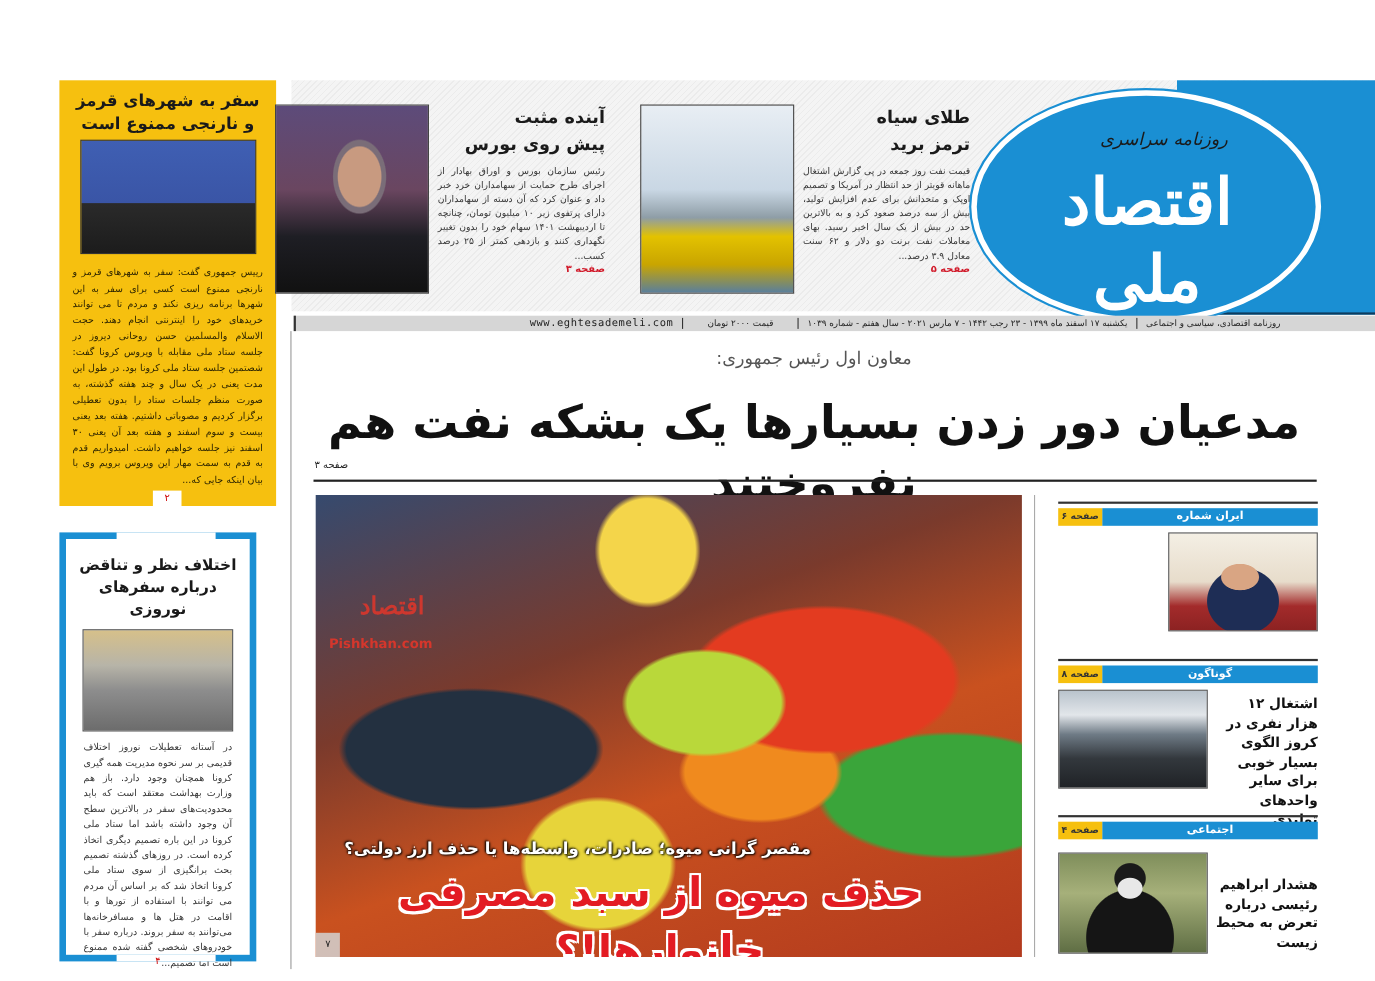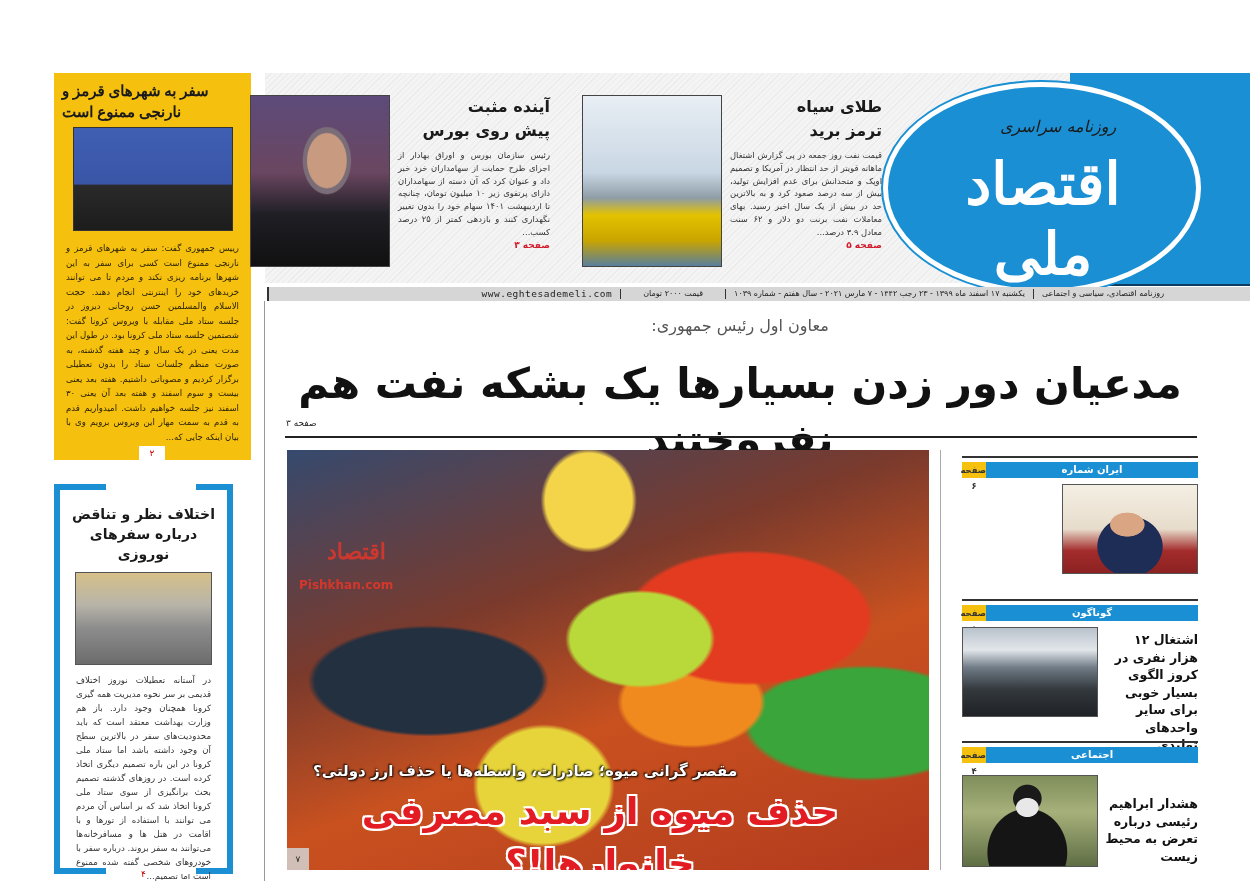--- a/index.html
+++ b/index.html
@@ -6,21 +6,21 @@
   html, body { width: 1250px; height: 892px; background: #ffffff; overflow: hidden; }
   body { position: relative; font-family: "DejaVu Sans", sans-serif; direction: rtl; color: #1a1a1a; }
 
   .hatch {
     background-color: #f4f4f4;
     background-image: repeating-linear-gradient(135deg, rgba(0,0,0,0.035) 0 1px, transparent 1px 4px);
   }
 
   
   .yellow-box { position: absolute; left: 54px; top: 73px; width: 197px; height: 387px; background: #f6c00f; padding: 8px 8px 0 8px; }
-  .yellow-box .title { font-weight: bold; font-size: 15px; text-align: left; line-height: 21px; color: #1a1a1a; font-family: Liberation Serif, serif; }
+  .yellow-box .title { font-weight: bold; font-size: 15px; text-align: center; line-height: 21px; color: #1a1a1a; }
   .yellow-box .photo { width: 160px; height: 104px; margin: 4px auto 0 auto; border: 1px solid #333; background: linear-gradient(180deg,#3f5fb3 0%,#3a55a6 55%,#2a2a2a 56%,#1c1c1c 100%); position: relative; }
   .yellow-box .body { font-size: 8.6px; line-height: 14.5px; text-align: justify; padding: 10px 4px 0 4px; color: #2a2200; }
   .yellow-box .page-num { position: absolute; left: 85px; bottom: 0; width: 26px; height: 14px; background: #ffffff; text-align: center; font-size: 9px; color: #c00; line-height: 14px; }
 
   
   .blue-box { position: absolute; left: 54px; top: 484px; width: 179px; height: 390px; border: 6px solid #1a8fd3; background: #ffffff; padding: 14px 10px 0 10px; }
   .blue-box .notch-top { position: absolute; top: -6px; left: 46px; width: 90px; height: 6px; background: #ffffff; }
   .blue-box .notch-bot { position: absolute; bottom: -6px; left: 46px; width: 90px; height: 6px; background: #ffffff; }
   .blue-box .title { font-weight: bold; font-size: 14px; text-align: center; line-height: 20px; }
   .blue-box .photo { width: 137px; height: 93px; margin: 8px auto 0 auto; border: 1px solid #555; background: linear-gradient(180deg,#d6c08a 0%,#b7b4a8 35%,#8d8d8d 60%,#6c6c6c 100%); position: relative; }
@@ -77,21 +77,21 @@
   .main-photo .title { position: absolute; left: 20px; right: 36px; top: 336px; text-align: center; color: #e31b23; font-size: 37px; font-weight: bold; line-height: 52px; text-shadow: 2px 2px 0 #fff, -2px -2px 0 #fff, 2px -2px 0 #fff, -2px 2px 0 #fff, 0 2px 0 #fff, 0 -2px 0 #fff; }
   .main-photo .page-num { position: absolute; left: 0; bottom: 0; width: 22px; height: 22px; background: rgba(210,210,210,0.85); color: #222; font-size: 9px; text-align: center; line-height: 22px; }
 
   
   .right-col { position: absolute; left: 940px; top: 450px; width: 258px; }
   .right-col .vrule { position: absolute; left: 0; top: 0; width: 1px; height: 420px; background: #aaa; }
   .news-item { position: absolute; left: 22px; width: 236px; }
   .news-item .toprule { height: 2px; background: #333; }
   .news-item .bar { margin-top: 4px; height: 16px; display: flex; flex-direction: row; }
   .news-item .bar .section { flex: 1; background: #1a8fd3; color: #fff; font-size: 10px; font-weight: bold; text-align: center; line-height: 16px; }
-  .news-item .bar .page { width: 24px; background: #f6c00f; color: #333; font-size: 8.5px; font-weight: bold; text-align: center; line-height: 16px; }
+  .news-item .bar .page { width: 40px; background: #f6c00f; color: #333; font-size: 8.5px; font-weight: bold; text-align: center; line-height: 16px; }
   .news-item .row { display: flex; flex-direction: row; margin-top: 6px; gap: 6px; }
   .news-item .head { flex: 1; font-weight: bold; font-size: 12.5px; line-height: 17.5px; text-align: right; color: #111; padding-top: 4px; }
   .news-item .photo { width: 136px; border: 1px solid #555; }
   .item-1 { top: 6px; } .item-1 .photo { height: 90px; background: radial-gradient(ellipse at 48% 45%, #d9a583 0 17%, transparent 18%), radial-gradient(ellipse at 50% 70%, #1e2d55 0 34%, transparent 35%), linear-gradient(180deg,#f4efe4 0%,#e7dccb 50%,#a32b2b 75%,#8c2222 100%); }
   .item-2 { top: 149px; } .item-2 .photo { height: 90px; background: linear-gradient(180deg,#b9c3cc 0%,#e2e6ea 25%,#6f7b86 45%,#33383d 70%,#1f2226 100%); }
   .item-3 { top: 291px; } .item-3 .photo { height: 92px; margin-top: 6px; background: radial-gradient(ellipse at 48% 35%, #e8e8e8 0 11%, transparent 12%), radial-gradient(ellipse at 48% 25%, #1a1a1a 0 14%, transparent 15%), radial-gradient(ellipse at 48% 85%, #151515 0 40%, transparent 41%), linear-gradient(180deg,#7f8e5b 0%,#a6b07a 40%,#5f6e44 100%); }
   .item-3 .head { padding-top: 26px; }
 
   .img-ph { position: relative; }
 </style>

